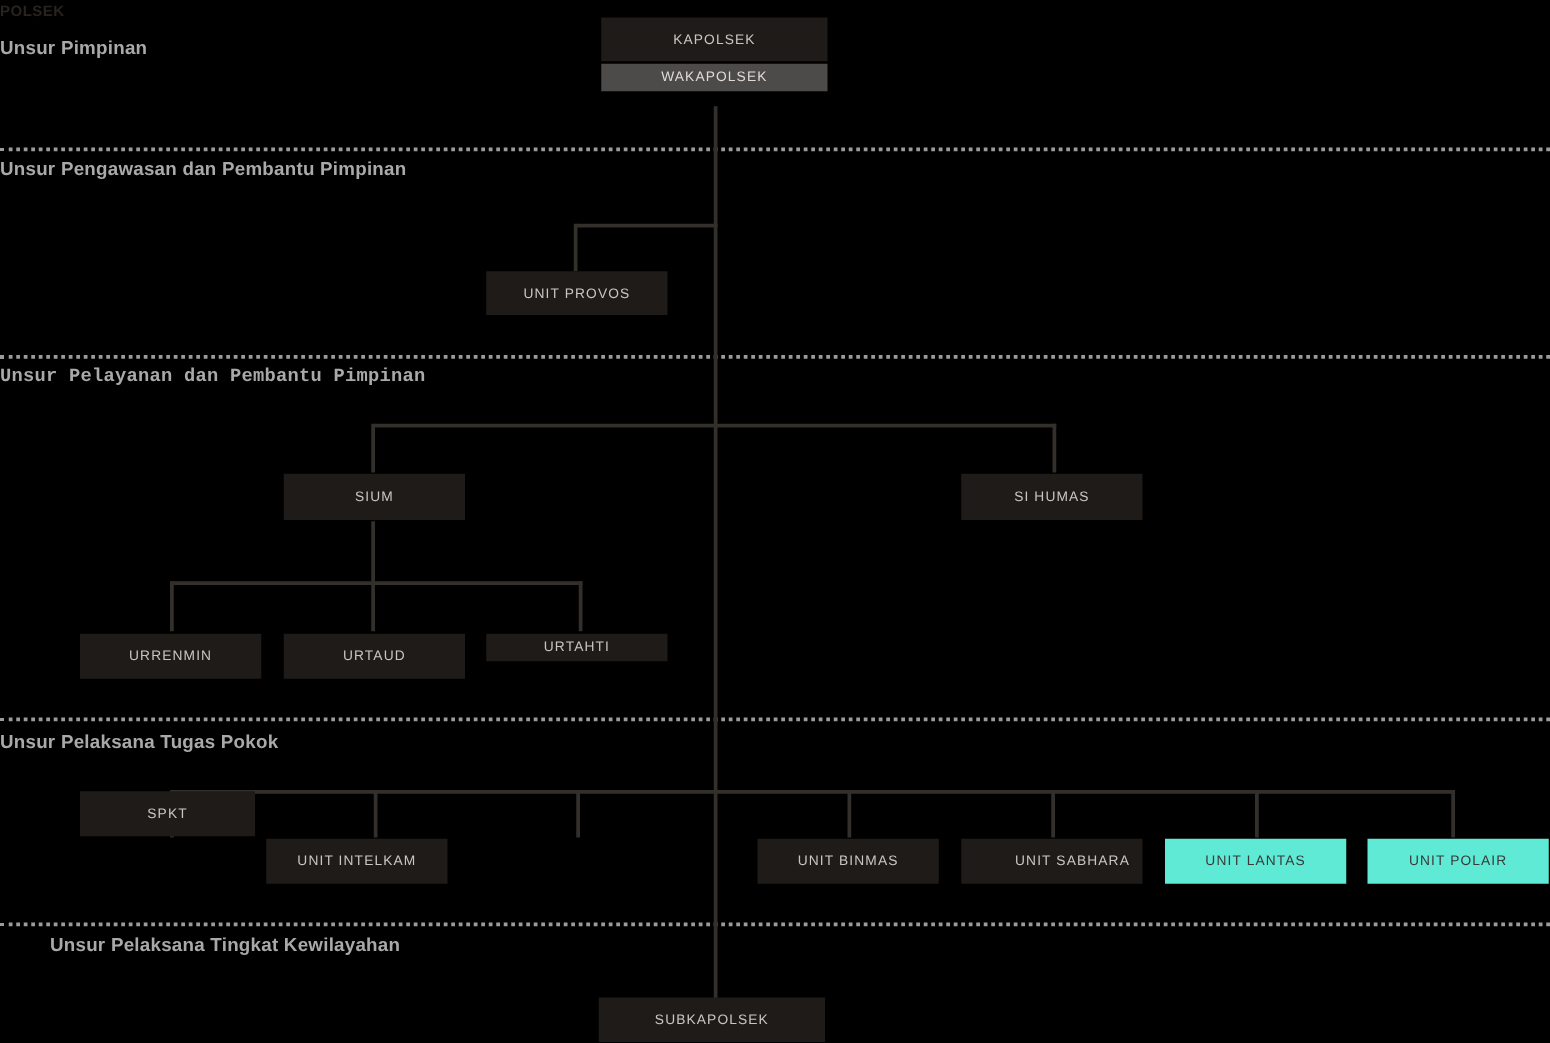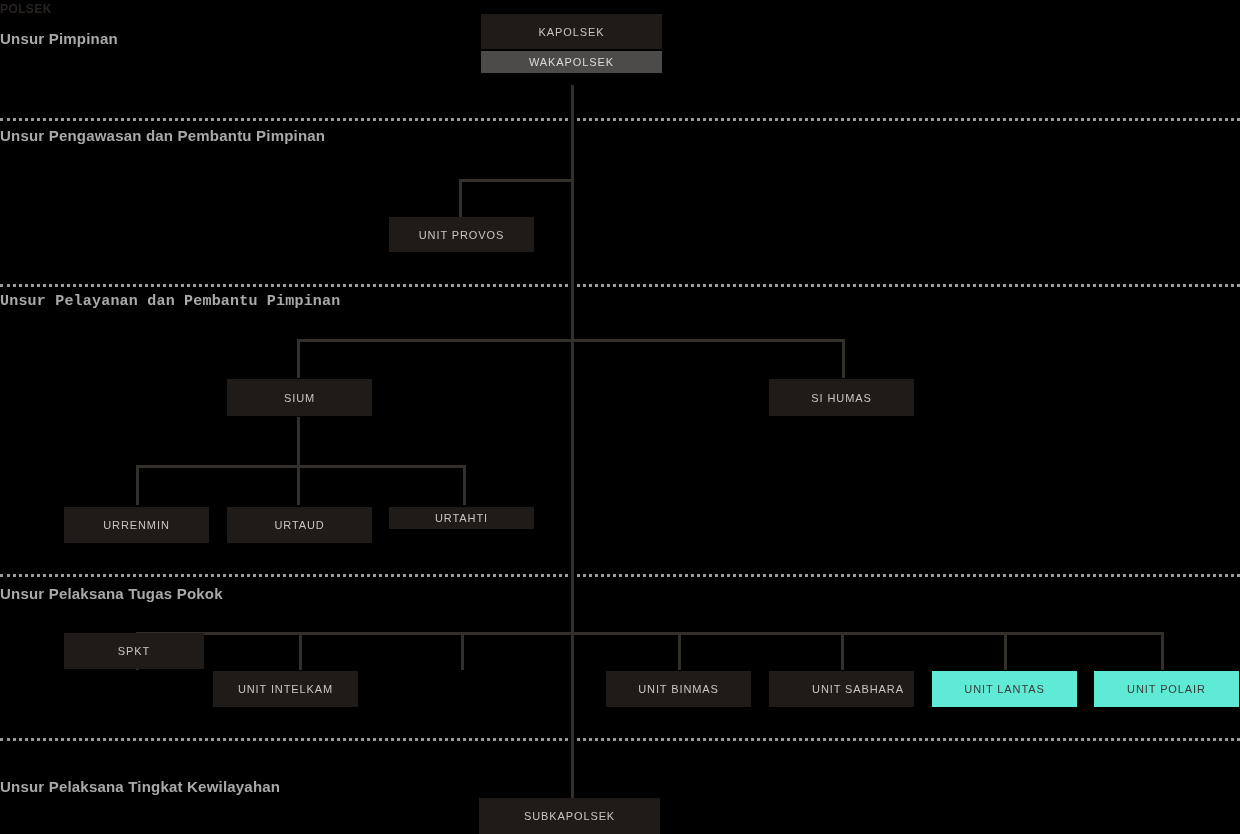--- a/index.html
+++ b/index.html
@@ -69,21 +69,21 @@
 <body>
 
 <div id="chart">
 
   <div class="doc-title" style="top:2px;">POLSEK</div>
 
   <div class="section-label" style="top:30px;">Unsur Pimpinan</div>
   <div class="section-label" style="top:127px;">Unsur Pengawasan dan Pembantu Pimpinan</div>
   <div class="section-label" style="top:293px;font-family:Liberation Mono, monospace;">Unsur Pelayanan dan Pembantu Pimpinan</div>
   <div class="section-label" style="top:585px;">Unsur Pelaksana Tugas Pokok</div>
-  <div class="section-label" style="top:778px;">Unsur Pelaksana Tingkat Kewilayahan</div>
+  <div class="section-label" style="top:748px;padding-left:40px;">Unsur Pelaksana Tingkat Kewilayahan</div>
 
   <div class="divider" style="top:118px;"></div>
   <div class="divider" style="top:284px;"></div>
   <div class="divider" style="top:574px;"></div>
   <div class="divider" style="top:738px;"></div>
 
   <div class="conn v" style="left:571px;top:85px;height:715px;"></div>
 
   <div class="conn h" style="left:461px;top:179px;width:113px;"></div>
   <div class="conn v" style="left:459px;top:179px;height:38px;"></div>

